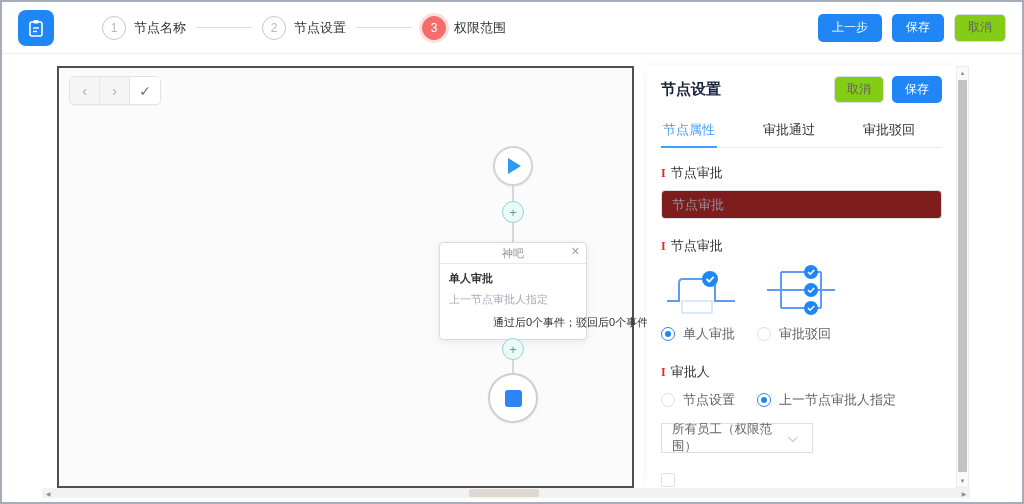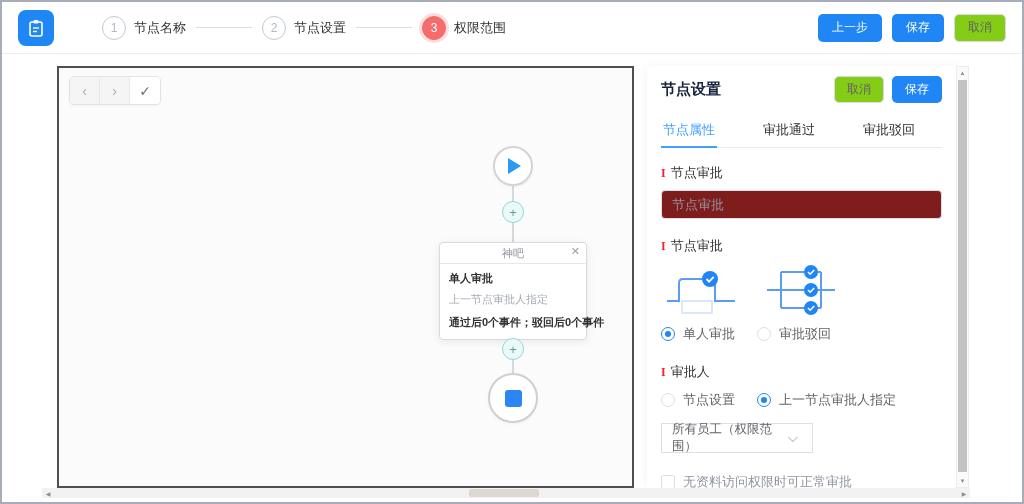--- a/index.html
+++ b/index.html
@@ -90,21 +90,21 @@
     position:relative; height:21px; border-bottom:1px solid #e7e7ea;
     display:flex; align-items:center; justify-content:center;
   }
   .node-card-title { font-size:11px; color:#8f959e; }
   .node-card-close {
     position:absolute; right:6px; top:3px; font-size:11px; color:#9aa0a8; line-height:1;
   }
   .node-card-body { padding:7px 9px 9px; }
   .nc-line1 { font-size:11px; font-weight:bold; color:#303133; }
   .nc-line2 { font-size:11px; color:#a6abb3; margin-top:6px; }
-  .nc-line3 { font-size:11px; font-weight:bold; color:#303133; margin-top:8px; white-space:nowrap; }
+  .nc-line3 { font-size:11px; font-weight:normal; color:#303133; margin-top:8px; white-space:nowrap;margin-left:44px; }
 
   .node-end {
     position:absolute; left:429px; top:305px; width:50px; height:50px; border-radius:50%;
     background:#fff; border:2px solid #cfcfd2; box-shadow:0 1px 3px rgba(0,0,0,.05);
     display:flex; align-items:center; justify-content:center;
   }
   .stop-sq { width:17px; height:17px; border-radius:3px; background:#2b85f5; }
 
   
   .panel {
@@ -322,21 +322,20 @@
         <span class="rlabel">节点设置</span>
         <span class="radio on"></span>
         <span class="rlabel">上一节点审批人指定</span>
       </div>
       <div class="select-box">
         <span>所有员工（权限范围）</span>
         <span class="caret-down"></span>
       </div>
       <div class="check-row">
         <span class="checkbox"></span>
-        <span>无资料访问权限时可正常审批</span>
       </div>
     </div>
 
   </div>
 
   <div class="vscroll">
     <div class="vs-btn vs-up">
         <span>▲</span>
       </div>
     <div class="vs-thumb"></div>

